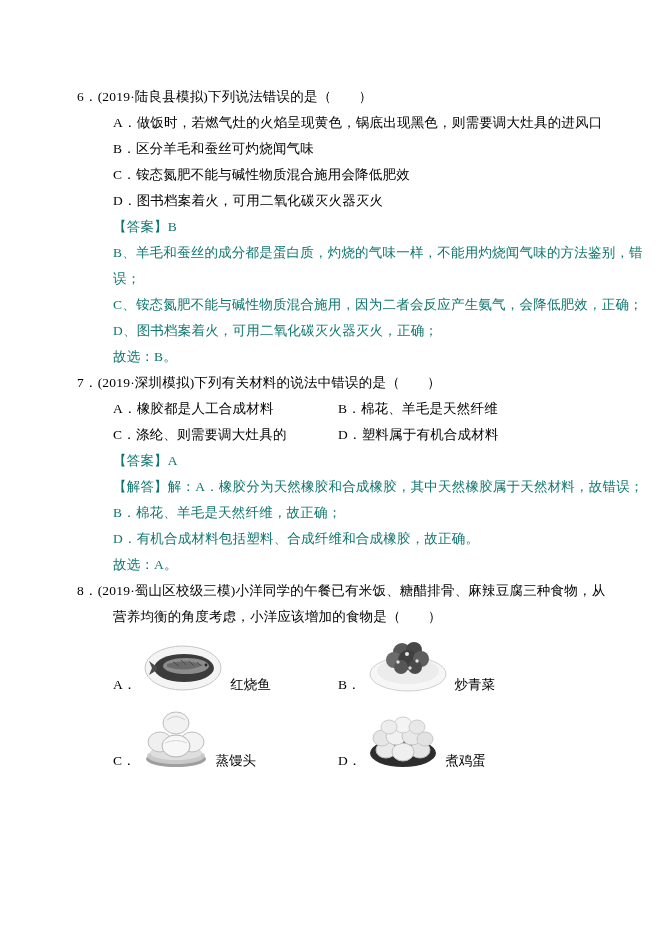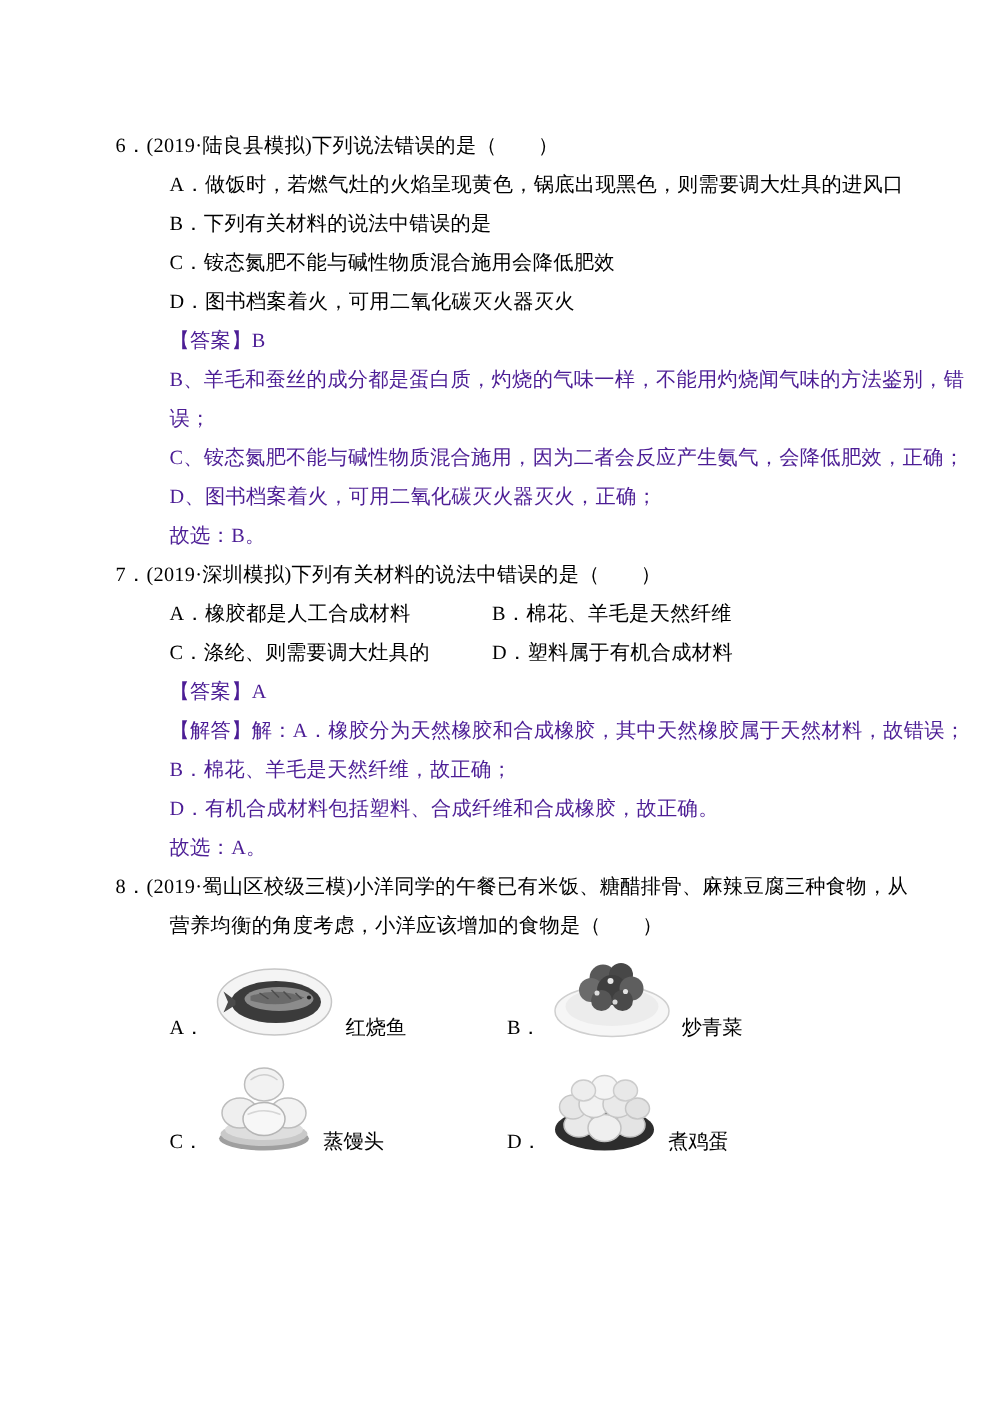--- a/index.html
+++ b/index.html
@@ -3,38 +3,38 @@
 <meta charset="utf-8">
 <style>
   html,body{margin:0;padding:0;}
   body{
     width:661px;height:935px;background:#ffffff;overflow:hidden;position:relative;
     font-family:"Liberation Serif","DejaVu Serif",serif;color:#000000;
   }
   .doc{position:absolute;left:77px;top:84px;width:548px;}
   .line{height:26px;line-height:26px;font-size:13.5px;white-space:nowrap;position:relative;letter-spacing:0.2px;}
   .ind{padding-left:36px;}
-  .red{color:#4c1d95;}
-  .col2{position:absolute;left:251px;top:0;}
+  .red{color:#0f766e;}
+  .col2{position:absolute;left:261px;top:0;}
   .food-row{position:relative;height:60px;}
   .food-row.r1{margin-top:2px;}
   .food-row.r2{margin-top:16px;}
   .food-cell{position:absolute;bottom:0;left:36px;display:flex;align-items:flex-end;gap:7px;font-size:13.5px;}
   .food-cell.c2{left:261px;}
   .food-cell span{line-height:15px;white-space:nowrap;}
   .food-cell svg{display:block;}
 </style>
 </head>
 <body>
 
 <div class="doc">
 
   <div class="line">6．(2019·陆良县模拟)下列说法错误的是（　　）</div>
   <div class="line ind">A．做饭时，若燃气灶的火焰呈现黄色，锅底出现黑色，则需要调大灶具的进风口</div>
-  <div class="line ind">B．下列有关材料的说法中错误的是</div>
+  <div class="line ind">B．区分羊毛和蚕丝可灼烧闻气味</div>
   <div class="line ind">C．铵态氮肥不能与碱性物质混合施用会降低肥效</div>
   <div class="line ind">D．图书档案着火，可用二氧化碳灭火器灭火</div>
   <div class="line ind red">【答案】B</div>
   <div class="line ind red">B、羊毛和蚕丝的成分都是蛋白质，灼烧的气味一样，不能用灼烧闻气味的方法鉴别，错</div>
   <div class="line ind red">误；</div>
   <div class="line ind red">C、铵态氮肥不能与碱性物质混合施用，因为二者会反应产生氨气，会降低肥效，正确；</div>
   <div class="line ind red">D、图书档案着火，可用二氧化碳灭火器灭火，正确；</div>
   <div class="line ind red">故选：B。</div>
 
   <div class="line">7．(2019·深圳模拟)下列有关材料的说法中错误的是（　　）</div>

